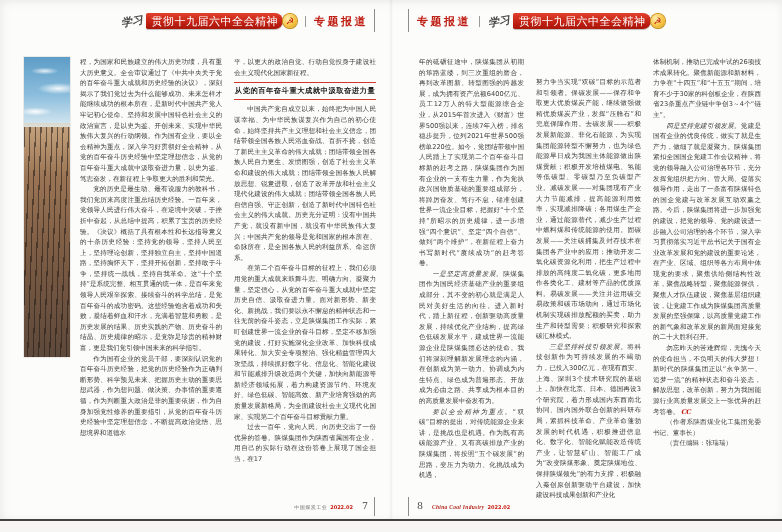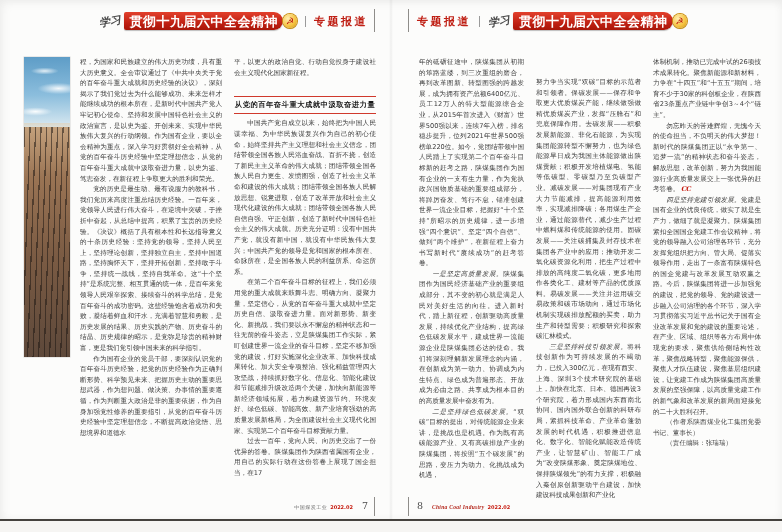--- a/index.html
+++ b/index.html
@@ -23,21 +23,21 @@
   
   .hdr{position:absolute;top:11px;display:flex;align-items:center;gap:5px;height:20px;}
   .hdr-left{left:0;width:368px;justify-content:flex-end;}
   .hdr-right{left:417px;}
   .script{
     font-family:"DejaVu Serif","Liberation Serif",serif;font-style:italic;font-weight:bold;
     font-size:11px;color:#4a4a4a;transform:rotate(-10deg);margin-right:-2px;line-height:1;
   }
   .ribbon{
     background:linear-gradient(180deg,#e2402c 0%,#bb1d10 70%,#a81508 100%);
-    color:#fff;font-size:13px;font-weight:bold;letter-spacing:0.5px;
+    color:#fff;font-size:11px;font-weight:normal;letter-spacing:0.5px;
     padding:2.5px 5px 2.5px 6px;border-radius:2px 9px 9px 2px;line-height:1;
     box-shadow:0 1px 1px rgba(0,0,0,0.25);white-space:nowrap;
   }
   .emblem{
     width:14px;height:14px;border-radius:50%;margin-left:-5px;flex:0 0 auto;
     background:radial-gradient(circle at 35% 32%,#ffeeb0 0%,#f6c544 55%,#d79912 100%);
     display:flex;align-items:center;justify-content:center;
     color:#bd1508;font-size:9px;line-height:1;
     box-shadow:0 0 0 1px #c98f10,0 1px 1px rgba(0,0,0,0.3);
   }
@@ -72,21 +72,21 @@
   
   .col{
     position:absolute;top:57px;text-align:justify;
     font-size:6.6px;line-height:10.6px;color:#3c3c3c;
   }
   .col p{margin:0;text-indent:2em;}
   .col p.cont{text-indent:0;}
   .sec-head{
     border-top:1.5px solid #d0392c;border-bottom:1.5px solid #d0392c;
     color:#181818;font-weight:bold;font-size:7.3px;text-align:center;
-    padding:3.5px 0 4px;margin:18px 0 4px;line-height:1.2;text-indent:0;
+    padding:3.5px 0 4px;margin:4px 0 4px;line-height:1.2;text-indent:0;
     letter-spacing:0.5px;white-space:nowrap;overflow:hidden;
   }
   .lead{font-family:"DejaVu Serif","Liberation Serif",serif;font-style:italic;}
   .endmark{
     color:#c6190d;font-weight:bold;font-style:italic;font-size:6.5px;letter-spacing:-0.5px;
     font-family:"DejaVu Serif","Liberation Serif",serif;
   }
   .note{color:#4a4a4a;}
 
   
@@ -142,32 +142,32 @@
     <p class="cont">平，以更大的政治自觉、行动自觉投身于建设社会主义现代化国家新征程。</p>
     <div class="sec-head">从党的百年奋斗重大成就中汲取奋进力量</div>
     <p>中国共产党自成立以来，始终把为中国人民谋幸福、为中华民族谋复兴作为自己的初心使命，始终坚持共产主义理想和社会主义信念，团结带领全国各族人民浴血奋战、百折不挠，创造了新民主主义革命的伟大成就；团结带领全国各族人民自力更生、发愤图强，创造了社会主义革命和建设的伟大成就；团结带领全国各族人民解放思想、锐意进取，创造了改革开放和社会主义现代化建设的伟大成就；团结带领全国各族人民自信自强、守正创新，创造了新时代中国特色社会主义的伟大成就。历史充分证明：没有中国共产党，就没有新中国，就没有中华民族伟大复兴；中国共产党的领导是党和国家的根本所在、命脉所在，是全国各族人民的利益所系、命运所系。</p>
     <p>在第二个百年奋斗目标的征程上，我们必须用党的重大成就来鼓舞斗志、明确方向、凝聚力量，坚定信心，从党的百年奋斗重大成就中坚定历史自信、汲取奋进力量。面对新形势、新变化、新挑战，我们要以永不懈怠的精神状态和一往无前的奋斗姿态，立足陕煤集团工作实际，紧盯创建世界一流企业的奋斗目标，坚定不移加强党的建设，打好实施深化企业改革、加快科技成果转化、加大安全专项整治、强化精益管理四大攻坚战，持续抓好数字化、信息化、智能化建设和节能减排升级改造两个关键，加快向新能源等新经济领域拓展，着力构建资源节约、环境友好、绿色低碳、智能高效、新产业培育强劲的高质量发展新格局，为全面建设社会主义现代化国家、实现第二个百年奋斗目标贡献力量。</p>
     <p>过去一百年，党向人民、向历史交出了一份优异的答卷。陕煤集团作为陕西省属国有企业，用自己的实际行动在这份答卷上展现了国企担当，在17</p>
   </div>
 
   <div class="col" style="left:419px;width:105px;">
     <p class="cont">年的砥砺征途中，陕煤集团从初期的筚路蓝缕，到三次重组的磨合，再到改革图新、转型图强的跨越发展，成为拥有资产总额6400亿元、员工12万人的特大型能源综合企业，从2015年首次进入《财富》世界500强以来，连续7年入榜，排名稳步提升，位列2021年世界500强榜单220位。如今，党团结带领中国人民踏上了实现第二个百年奋斗目标新的赶考之路，陕煤集团作为国有企业的一支有生力量，作为党执政兴国物质基础的重要组成部分，将踔厉奋发、笃行不怠，锚准创建世界一流企业目标，把握好“十个坚持”所昭示的历史规律，进一步增强“四个意识”、坚定“四个自信”、做到“两个维护”，在新征程上奋力书写新时代“赓续成功”的赶考答卷。</p>
     <p><span class="lead">一是坚定高质量发展。</span><span>陕煤集团作为国民经济基础产业的重要组成部分，其不变的初心就是满足人民对美好生活的向往。进入新时代，踏上新征程，创新驱动高质量发展，持续优化产业结构，提高绿色低碳发展水平，建成世界一流能源企业是陕煤集团必达的使命。我们将深刻理解新发展理念的内涵，在创新成为第一动力、协调成为内生特点、绿色成为普遍形态、开放成为必由之路、共享成为根本目的的高质量发展中奋发有为。</span></p>
-    <p><span class="lead">二是坚持绿色低碳发展。</span><span>“双碳”目标的提出，对传统能源企业来讲，是挑战也是机遇。作为既有高碳能源产业、又有高碳排放产业的陕煤集团，将按照“五个碳发展”的思路，变压力为动力、化挑战成为机遇，</span></p>
+    <p><span class="lead">要以全会精神为重点。</span><span>“双碳”目标的提出，对传统能源企业来讲，是挑战也是机遇。作为既有高碳能源产业、又有高碳排放产业的陕煤集团，将按照“五个碳发展”的思路，变压力为动力、化挑战成为机遇，</span></p>
   </div>
 
   <div class="col" style="left:536px;width:105px;margin-top:20px;">
     <p class="cont">努力争当实现“双碳”目标的示范者和引领者。保碳发展——保存和争取更大优质煤炭产能，继续做强做精优质煤炭产业，发挥“压舱石”和兜底保障作用。去碳发展——积极发展新能源、非化石能源，为实现集团能源转型不懈努力，也为绿色能源早日成为我国主体能源做出陕煤贡献；积极开发培植煤电、氢能等低碳型、零碳型乃至负碳型产业。减碳发展——对集团现有产业大力节能减排，提高能源利用效率，实现减排降碳；各用煤生产企业，通过能源替代，减少生产过程中燃料煤和传统能源的使用。固碳发展——关注碳捕集及封存技术在集团各产业中的应用；推动开发二氧化碳资源化利用，把生产过程中排放的高纯度二氧化碳，更多地用作各类化工、建材等产品的优质原料。易碳发展——关注并运用碳交易政策和碳市场动向，通过市场化机制实现碳排放配额的买卖，助力生产和转型需要；积极研究和探索碳汇林模式。</p>
     <p><span class="lead">三是坚持科技引领发展。</span><span>将科技创新作为可持续发展的不竭动力，已投入300亿元，在现有西安、上海、深圳3个技术研究院的基础上，加快在北京、日本、德国再设3个研究院，着力形成国内东西南北协同、国内国外联合创新的科研布局，紧抓科技革命、产业革命蓬勃发展的时代机遇，积极推进信息化、数字化、智能化赋能改造传统产业，让智慧矿山、智能工厂成为“改变陕煤形象、奠定陕煤地位、保持陕煤领先”的有力支撑，积极融入秦创原创新驱动平台建设，加快建设科技成果创新和产业化</span></p>
   </div>
 
   <div class="col" style="left:653px;width:108px;">
     <p class="cont">体制机制，推动已完成中试的26项技术成果转化。聚焦新能源和新材料，力争在“十四五”和“十五五”期间，培育不少于30家的科创板企业，在陕西省23条重点产业链中争创3～4个“链主”。</p>
+    <p><span class="lead">四是坚持党建引领发展。</span><span>党建是国有企业的优良传统，做实了就是生产力，做细了就是凝聚力。陕煤集团紧扣全国国企党建工作会议精神，将党的领导融入公司治理各环节，充分发挥党组织把方向、管大局、促落实领导作用，走出了一条富有陕煤特色的国企党建与改革发展互动双赢之路。今后，陕煤集团将进一步加强党的建设，把党的领导、党的建设进一步融入公司治理的各个环节，深入学习贯彻落实习近平总书记关于国有企业改革发展和党的建设的重要论述，在产业、区域、组织等各方布局中体现党的要求，聚焦供给侧结构性改革，聚焦战略转型，聚焦能源保供，聚焦人才队伍建设，聚焦基层组织建设，让党建工作成为陕煤集团高质量发展的坚强保障，以高质量党建工作的新气象和改革发展的新局面迎接党的二十大胜利召开。</span></p>
     <p><span>勿忘昨天的苦难辉煌，无愧今天的使命担当，不负明天的伟大梦想！新时代的陕煤集团正以“永争第一、追梦一流”的精神状态和奋斗姿态，解放思想，改革创新，努力为我国能源行业高质量发展交上一张优异的赶考答卷。</span> <span class="endmark">CC</span></p>
-    <p><span class="lead">四是坚持党建引领发展。</span><span>党建是国有企业的优良传统，做实了就是生产力，做细了就是凝聚力。陕煤集团紧扣全国国企党建工作会议精神，将党的领导融入公司治理各环节，充分发挥党组织把方向、管大局、促落实领导作用，走出了一条富有陕煤特色的国企党建与改革发展互动双赢之路。今后，陕煤集团将进一步加强党的建设，把党的领导、党的建设进一步融入公司治理的各个环节，深入学习贯彻落实习近平总书记关于国有企业改革发展和党的建设的重要论述，在产业、区域、组织等各方布局中体现党的要求，聚焦供给侧结构性改革，聚焦战略转型，聚焦能源保供，聚焦人才队伍建设，聚焦基层组织建设，让党建工作成为陕煤集团高质量发展的坚强保障，以高质量党建工作的新气象和改革发展的新局面迎接党的二十大胜利召开。</span></p>
     <p class="note">（作者系陕西煤业化工集团党委书记、董事长）</p>
     <p class="note">（责任编辑：张瑞瑞）</p>
   </div>
 
   <div class="footer footer-left">
     <span class="journal-zh">中国煤炭工业</span>
     <span class="issue">2022.02</span>
     <span class="pagenum">7</span>
   </div>
   <div class="edge-rule" style="left:374px;top:497px;height:19px;"></div>

